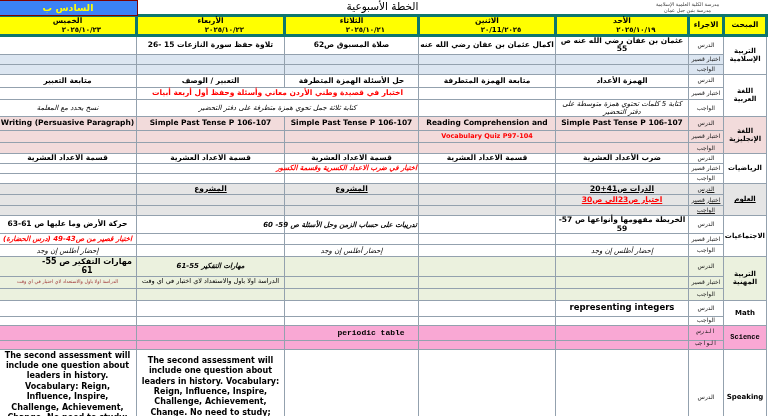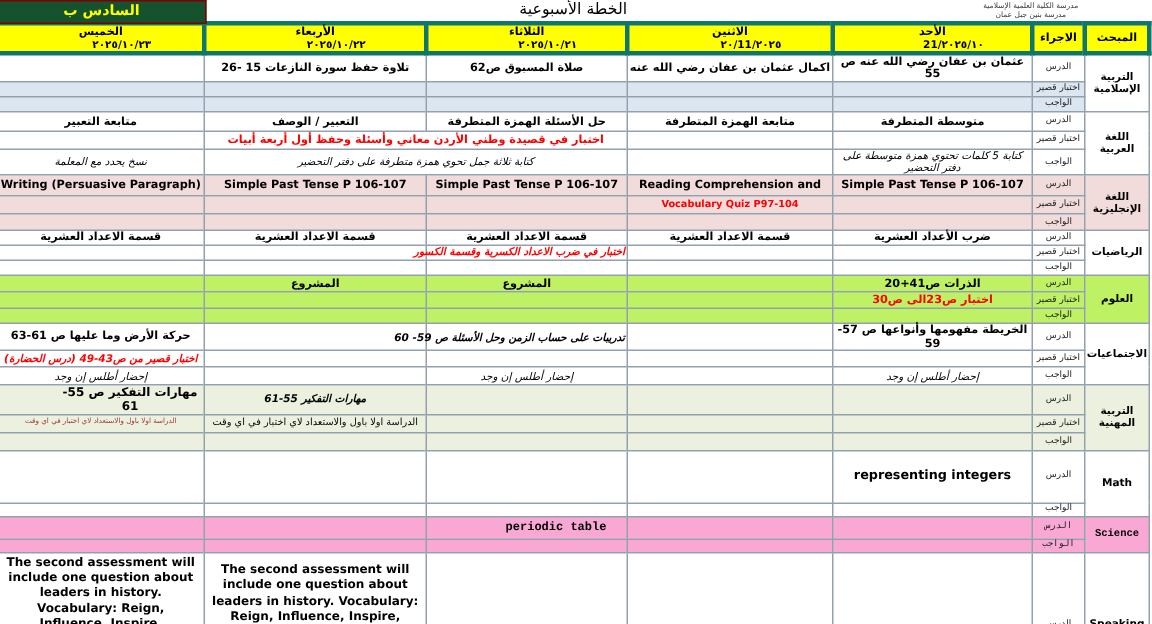--- a/index.html
+++ b/index.html
@@ -3,42 +3,42 @@
 <meta charset="utf-8">
 <style>
   html,body{margin:0;padding:0;background:#fff;}
   .sheet{width:768px;height:416px;background:#fff;position:relative;direction:rtl;
          font-family:"DejaVu Sans", sans-serif;color:#000;}
   table{border-collapse:collapse;width:768px;height:414px;table-layout:fixed;direction:rtl;}
   td{border:1px solid #93a1ae;padding:0 1px;text-align:center;vertical-align:middle;
      font-size:7.5px;line-height:1.15;}
   
   .title-row td{border:none;height:14px;position:relative;padding:0;}
-  .class-chip{position:absolute;left:0;top:0;width:137px;height:14px;background:#14532d;
+  .class-chip{position:absolute;left:0;top:0;width:137px;height:14px;background:#3b82f6;
       border:1px solid #7f0000;color:#ffff00;font-weight:bold;font-size:9.5px;
       display:flex;align-items:center;justify-content:center;}
   .main-title{position:absolute;left:50%;top:0;transform:translateX(-50%);
       font-weight:normal;font-size:10.5px;white-space:nowrap;}
   .school{position:absolute;right:14px;top:1px;width:130px;text-align:center;
       font-size:5px;line-height:1.25;color:#3a3a3a;}
   
   .hdr td{background:#ffff00;font-weight:bold;font-size:7.5px;border:3px solid #0f766e;height:15px;}
   .hdr .date{font-size:7px;margin-left:28px;}
   
   .sub{font-weight:bold;font-size:7px;}
   .pr{font-size:6px;padding:0;color:#1a1a1a;}
   .b{font-weight:bold;}
   .r{color:#ff0000;text-align:center;}
   .en{direction:ltr;unicode-bidi:embed;}
   .nw{white-space:nowrap;}  .s6{font-size:6.5px;} .s7{font-size:7px;font-style:italic;} .s8{font-size:8px;padding-left:40px;} .s85{font-size:8.5px;}
   .note-thu{font-size:4.8px;color:#a23b3b;}
   
   .bg-blue{background:#dce6f1;}
   .bg-pink{background:#f2dbdb;}
-  .bg-cream{background:#bef264;}
+  .bg-cream{background:#e5e5e5;text-decoration:underline;}
   .bg-green{background:#ebf1de;}
   .bg-orange{background:#f9a8d4;font-family:Liberation Mono, monospace;}
   .speak{font-size:8px;font-weight:bold;line-height:1.3;padding:1px 3px;}
 </style>
 </head>
 <body>
 
 <div class="sheet">
 <table>
   <colgroup>
@@ -61,21 +61,21 @@
       <div class="main-title">الخطة الأسبوعية</div>
       <div class="class-chip">السادس ب</div>
     </td>
   </tr>
 
   <tr class="hdr">
     <td>المبحث</td>
     <td>الاجراء</td>
     <td>
       <div>الأحد</div>
-      <div class="date">٢٠٢٥/١٠/21</div>
+      <div class="date">٢٠٢٥/١٠/١٩</div>
     </td>
     <td>
       <div>الاثنين</div>
       <div class="date">٢٠٢٥/11/٢٠</div>
     </td>
     <td>
       <div>الثلاثاء</div>
       <div class="date">٢٠٢٥/١٠/٢١</div>
     </td>
     <td>
@@ -110,21 +110,21 @@
     <td class="bg-blue"></td>
     <td class="bg-blue"></td>
     <td class="bg-blue"></td>
     <td class="bg-blue"></td>
     <td class="bg-blue"></td>
   </tr>
 
   <tr style="height:13px">
     <td class="sub" rowspan="3">اللغة العربية</td>
     <td class="pr">الدرس</td>
-    <td class="b">متوسطة المتطرفة</td>
+    <td class="b">الهمزة الأعداد</td>
     <td class="b">متابعة الهمزة المتطرفة</td>
     <td class="b">حل الأسئلة الهمزة المتطرفة</td>
     <td class="b">التعبير / الوصف</td>
     <td class="b">متابعة التعبير</td>
   </tr>
   <tr style="height:12px">
     <td class="pr">اختبار قصير</td>
     <td></td>
     <td></td>
     <td colspan="2" class="b r nw">اختبار في قصيدة وطني الأردن معاني وأسئلة وحفظ أول أربعة أبيات</td>
@@ -261,21 +261,21 @@
   </tr>
   <tr style="height:12px">
     <td class="pr bg-green">الواجب</td>
     <td class="bg-green"></td>
     <td class="bg-green"></td>
     <td class="bg-green"></td>
     <td class="bg-green"></td>
     <td class="bg-green"></td>
   </tr>
 
-  <tr style="height:35px">
+  <tr style="height:16px">
     <td class="sub en" rowspan="2">Math</td>
     <td class="pr">الدرس</td>
     <td class="b en s85">representing integers</td>
     <td></td>
     <td></td>
     <td></td>
     <td></td>
   </tr>
   <tr style="height:9px">
     <td class="pr">الواجب</td>

